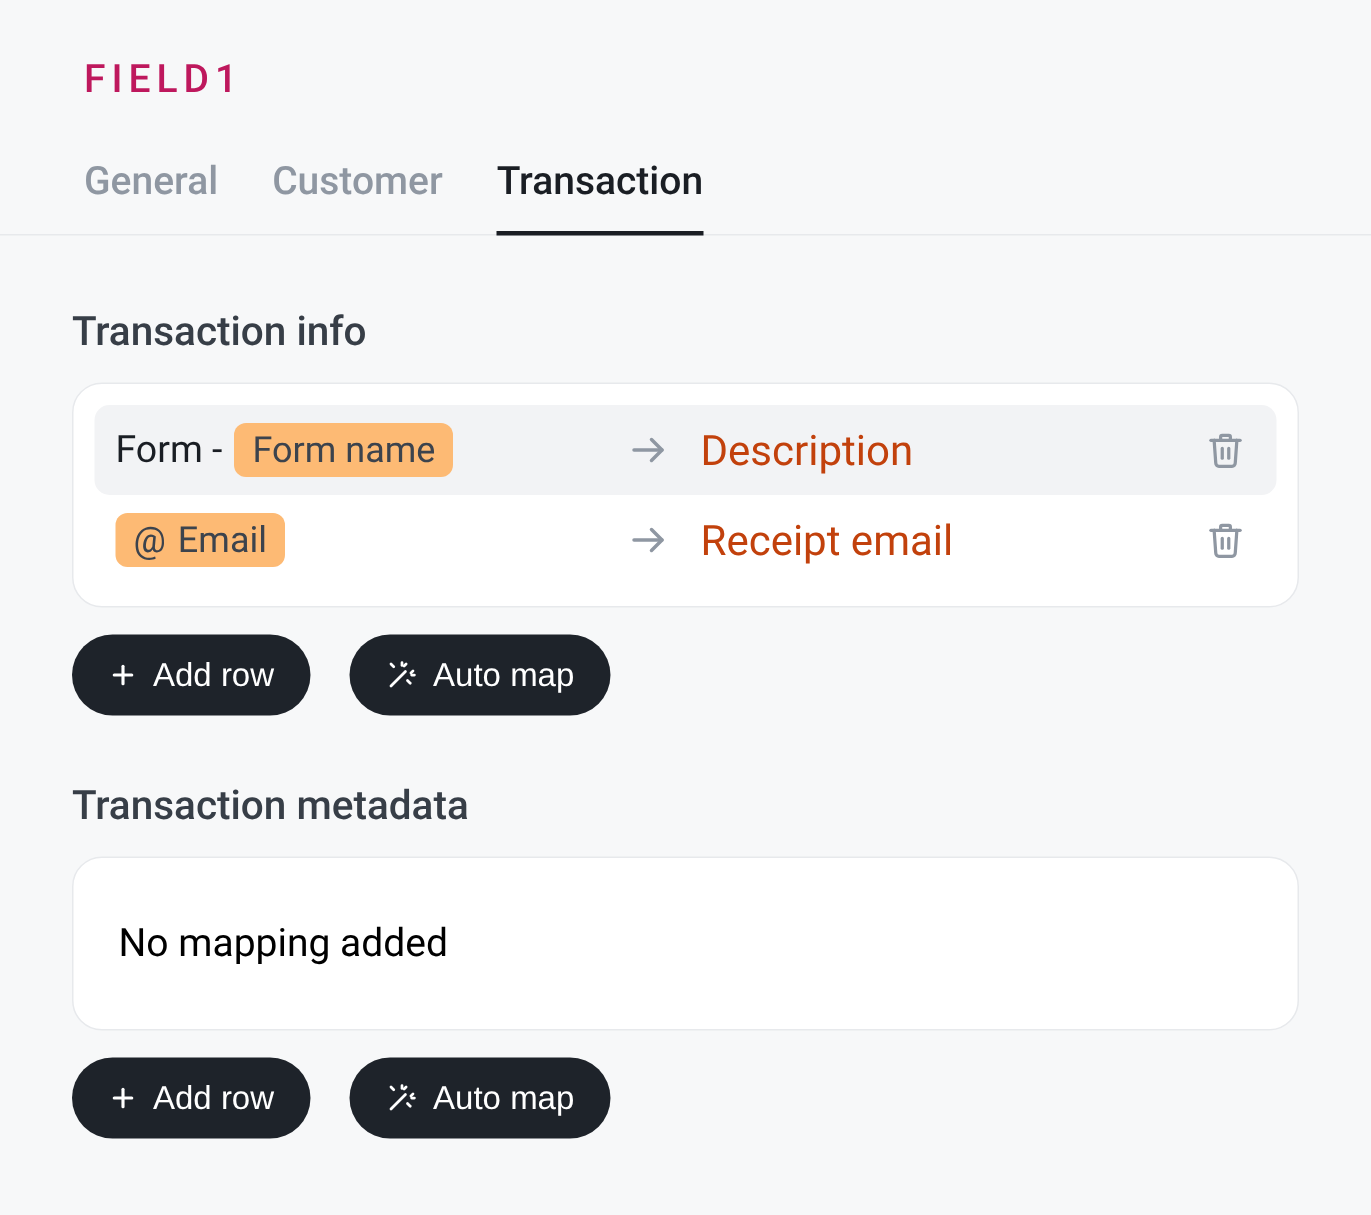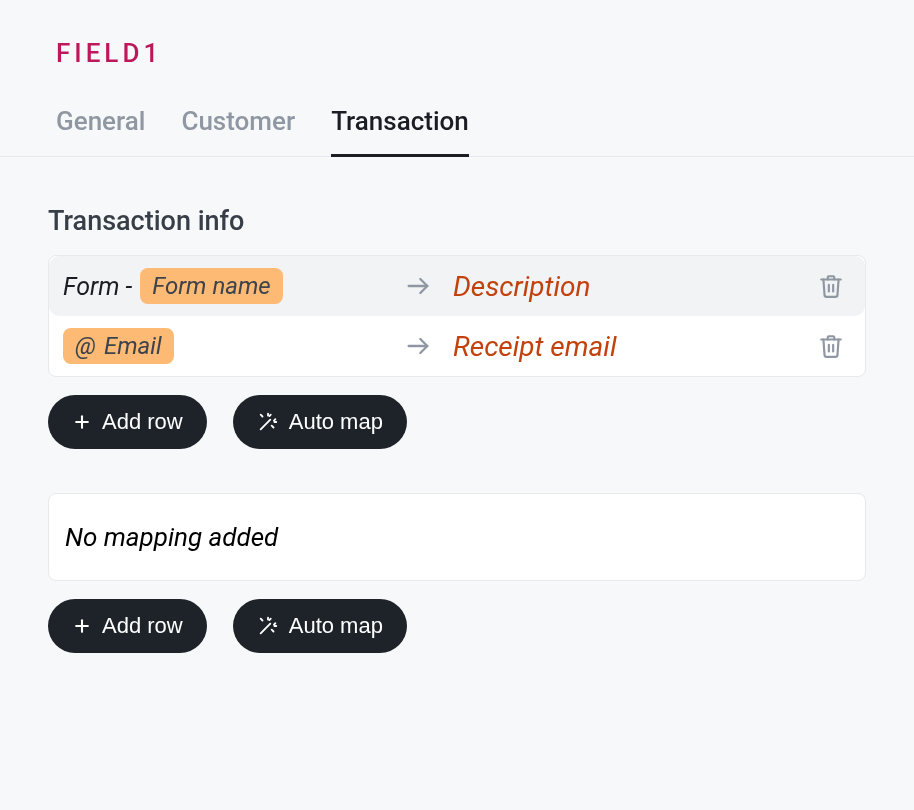--- a/index.html
+++ b/index.html
@@ -49,22 +49,22 @@
     }
     .section-title {
       font-size: 27px;
       font-weight: 500;
       color: #373e47;
       margin-bottom: 18px;
     }
     .card {
       background: #ffffff;
       border: 1px solid #e7e9ec;
-      border-radius: 8px;
-      font-style: italic;
+      border-radius: 20px;
+      padding: 14px;
     }
     .row {
       display: flex;
       align-items: center;
       padding: 12px 14px;
       border-radius: 10px;
     }
     .row.highlight {
       background: #f2f3f5;
     }
@@ -221,20 +221,21 @@
             <path d="M19 12l2 0"></path>
             <path d="M12 5l0-2"></path>
             <path d="M6 6l-2-2"></path>
           </svg>
         <span>Auto map</span>
       </button>
     </div>
   </div>
 
   <div class="section">
+    <div class="section-title">Transaction metadata</div>
 
     <div class="card">
       <div class="empty">No mapping added</div>
     </div>
 
     <div class="button-row">
       <button class="btn">
         <svg width="20" height="20" viewBox="0 0 24 24" fill="none" stroke="currentColor" stroke-width="2.5" stroke-linecap="round">
             <line x1="12" y1="5" x2="12" y2="19"></line>
             <line x1="5" y1="12" x2="19" y2="12"></line>

